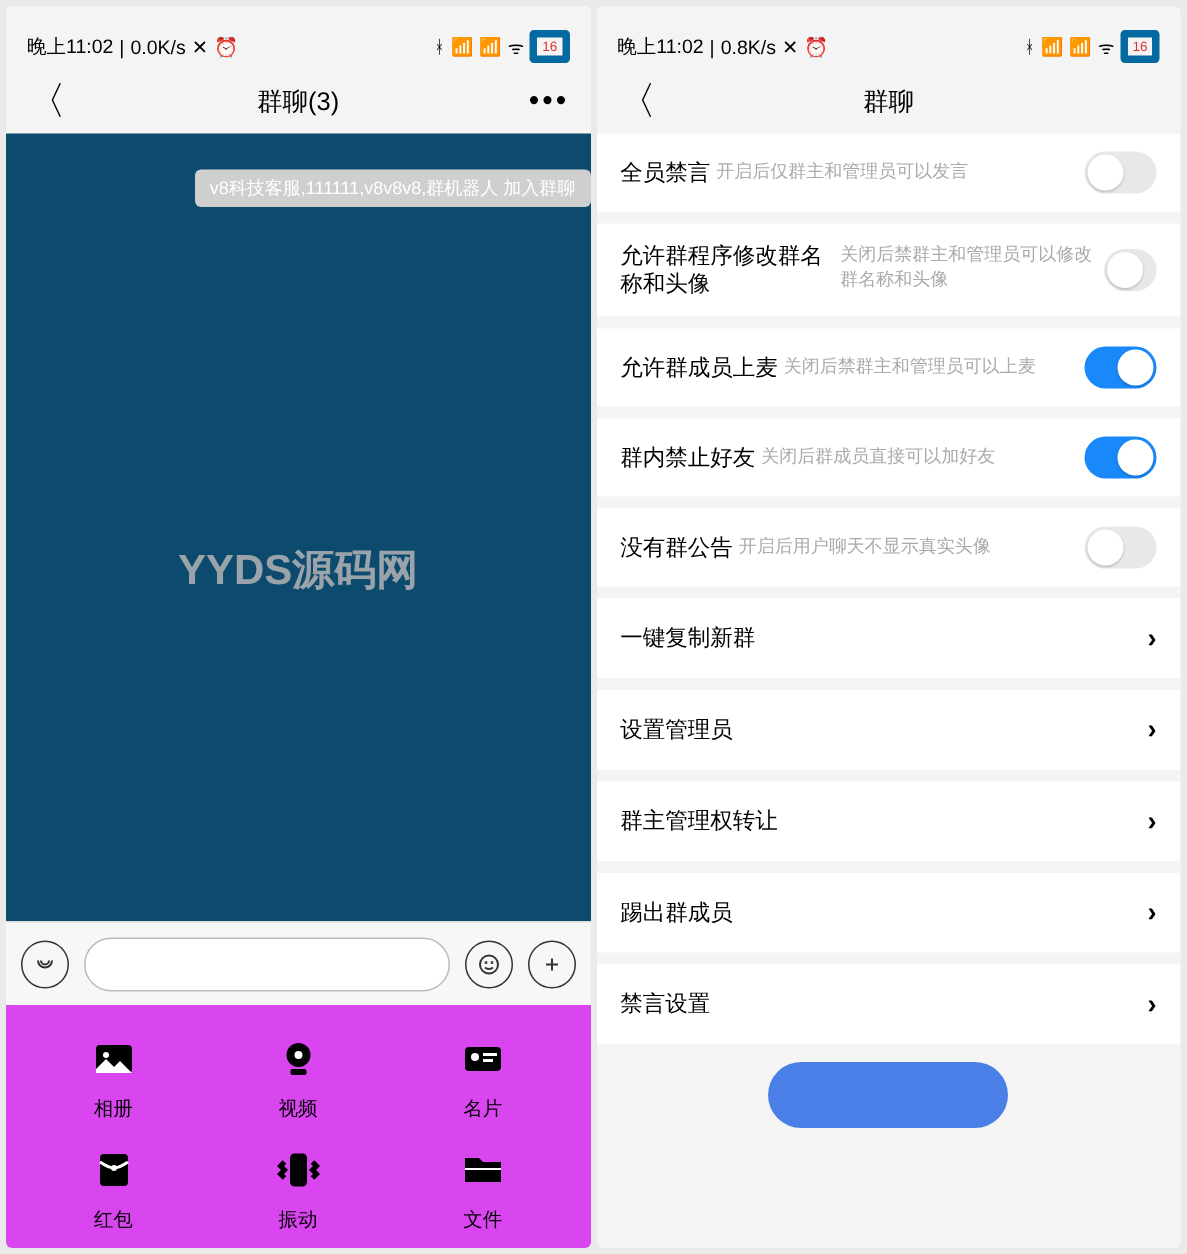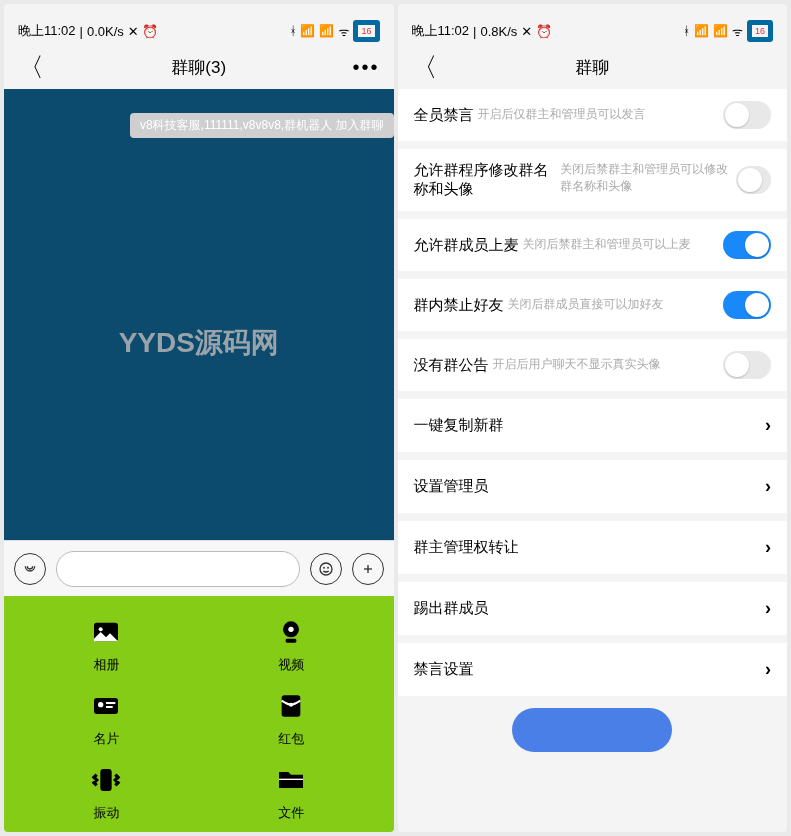--- a/index.html
+++ b/index.html
@@ -120,24 +120,24 @@
     }
     .text-input {
       flex: 1;
       height: 36px;
       border: 1px solid #bbb;
       border-radius: 18px;
       background: #fff;
     }
     
     .attach-panel {
-      background: #84cc16;
+      background: #d946ef;
       padding: 18px 10px 10px;
       display: grid;
-      grid-template-columns: repeat(2, 1fr);
+      grid-template-columns: repeat(3, 1fr);
       row-gap: 14px;
       text-align: center;
     }
     .attach-item { display: flex; flex-direction: column; align-items: center; gap: 6px; }
     .attach-ico {
       width: 36px; height: 36px;
       display: flex; align-items: center; justify-content: center;
     }
     .attach-label { font-size: 13px; color: #000; }
 

